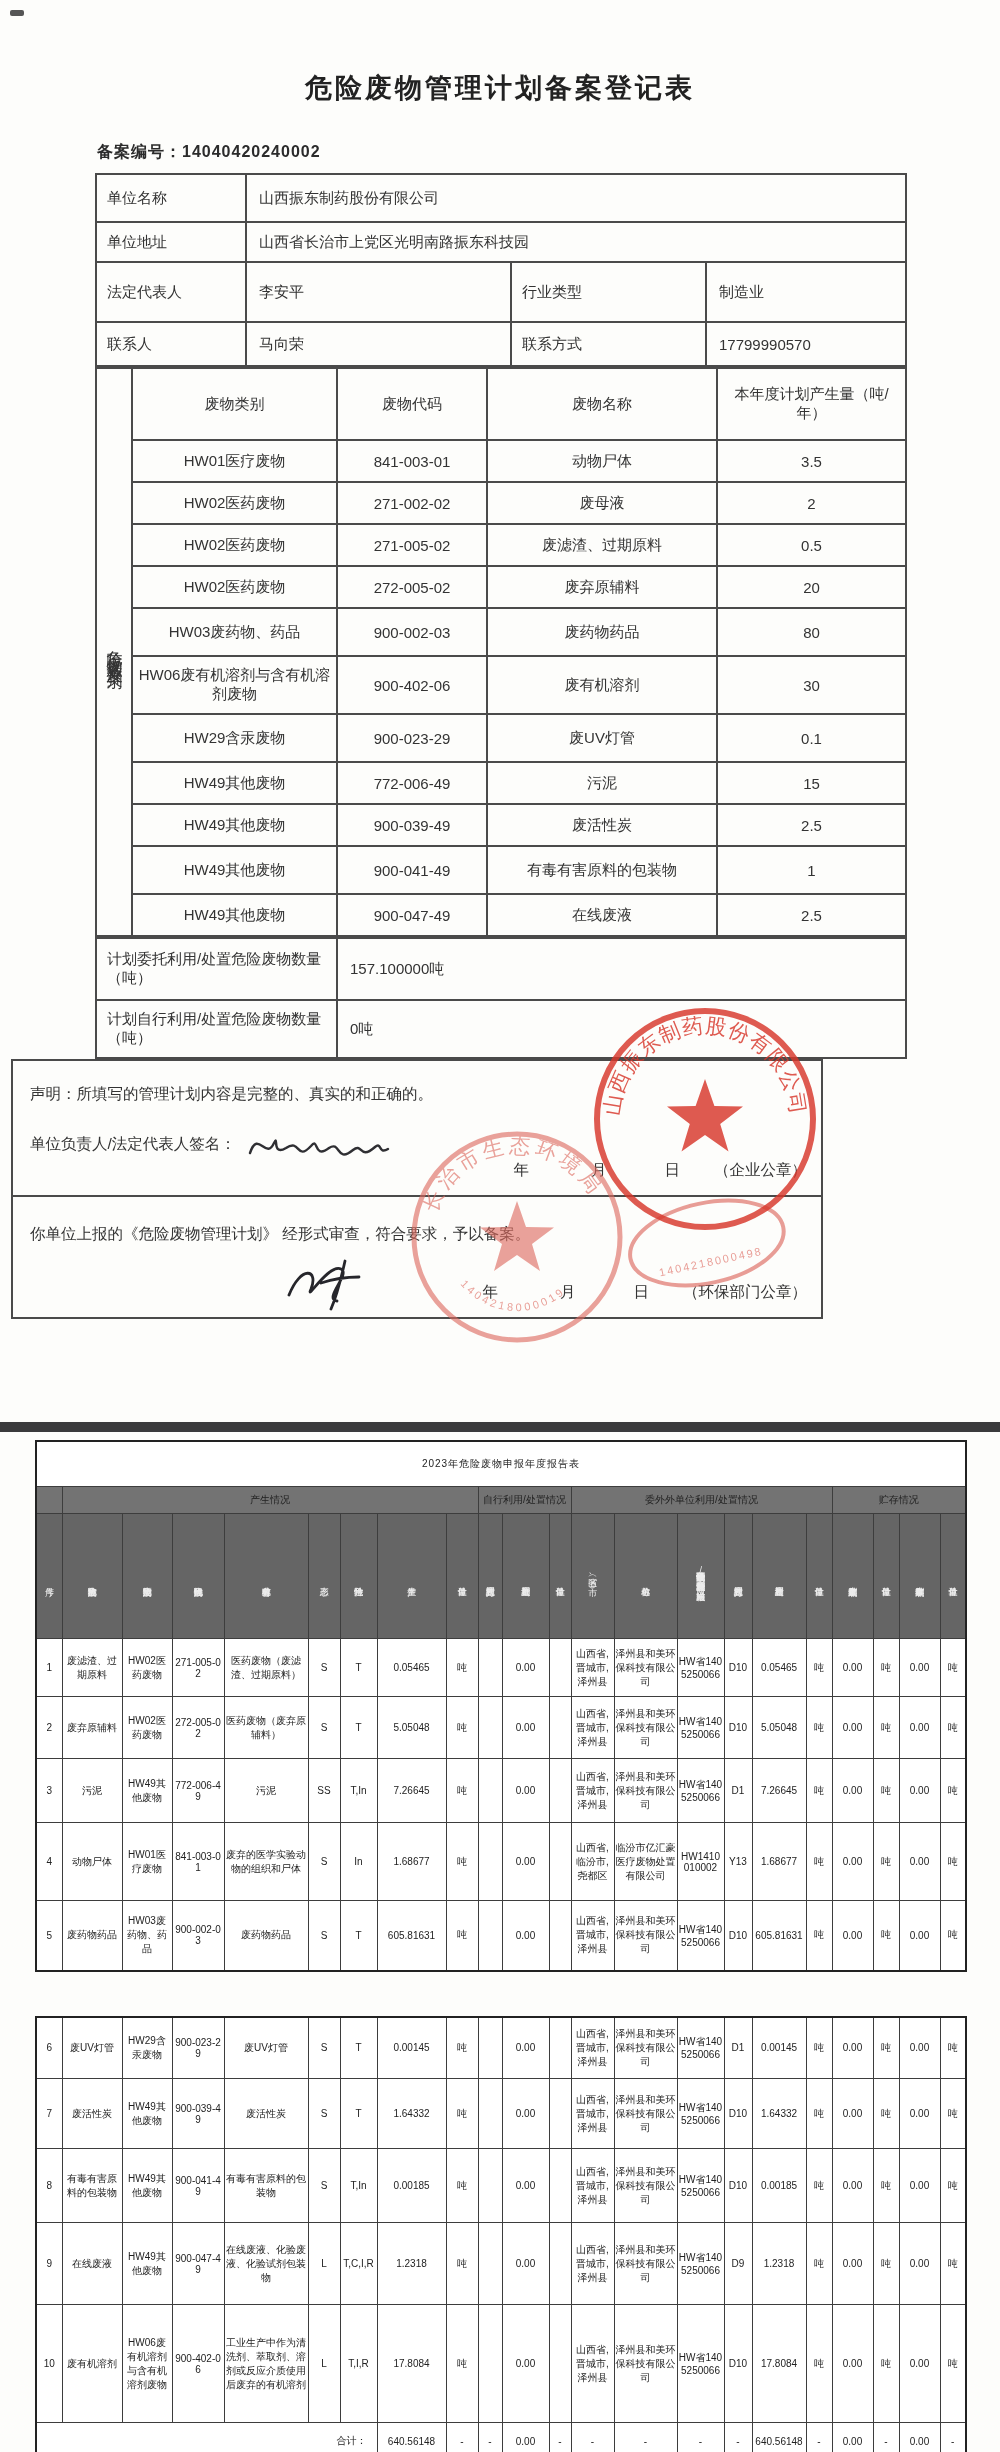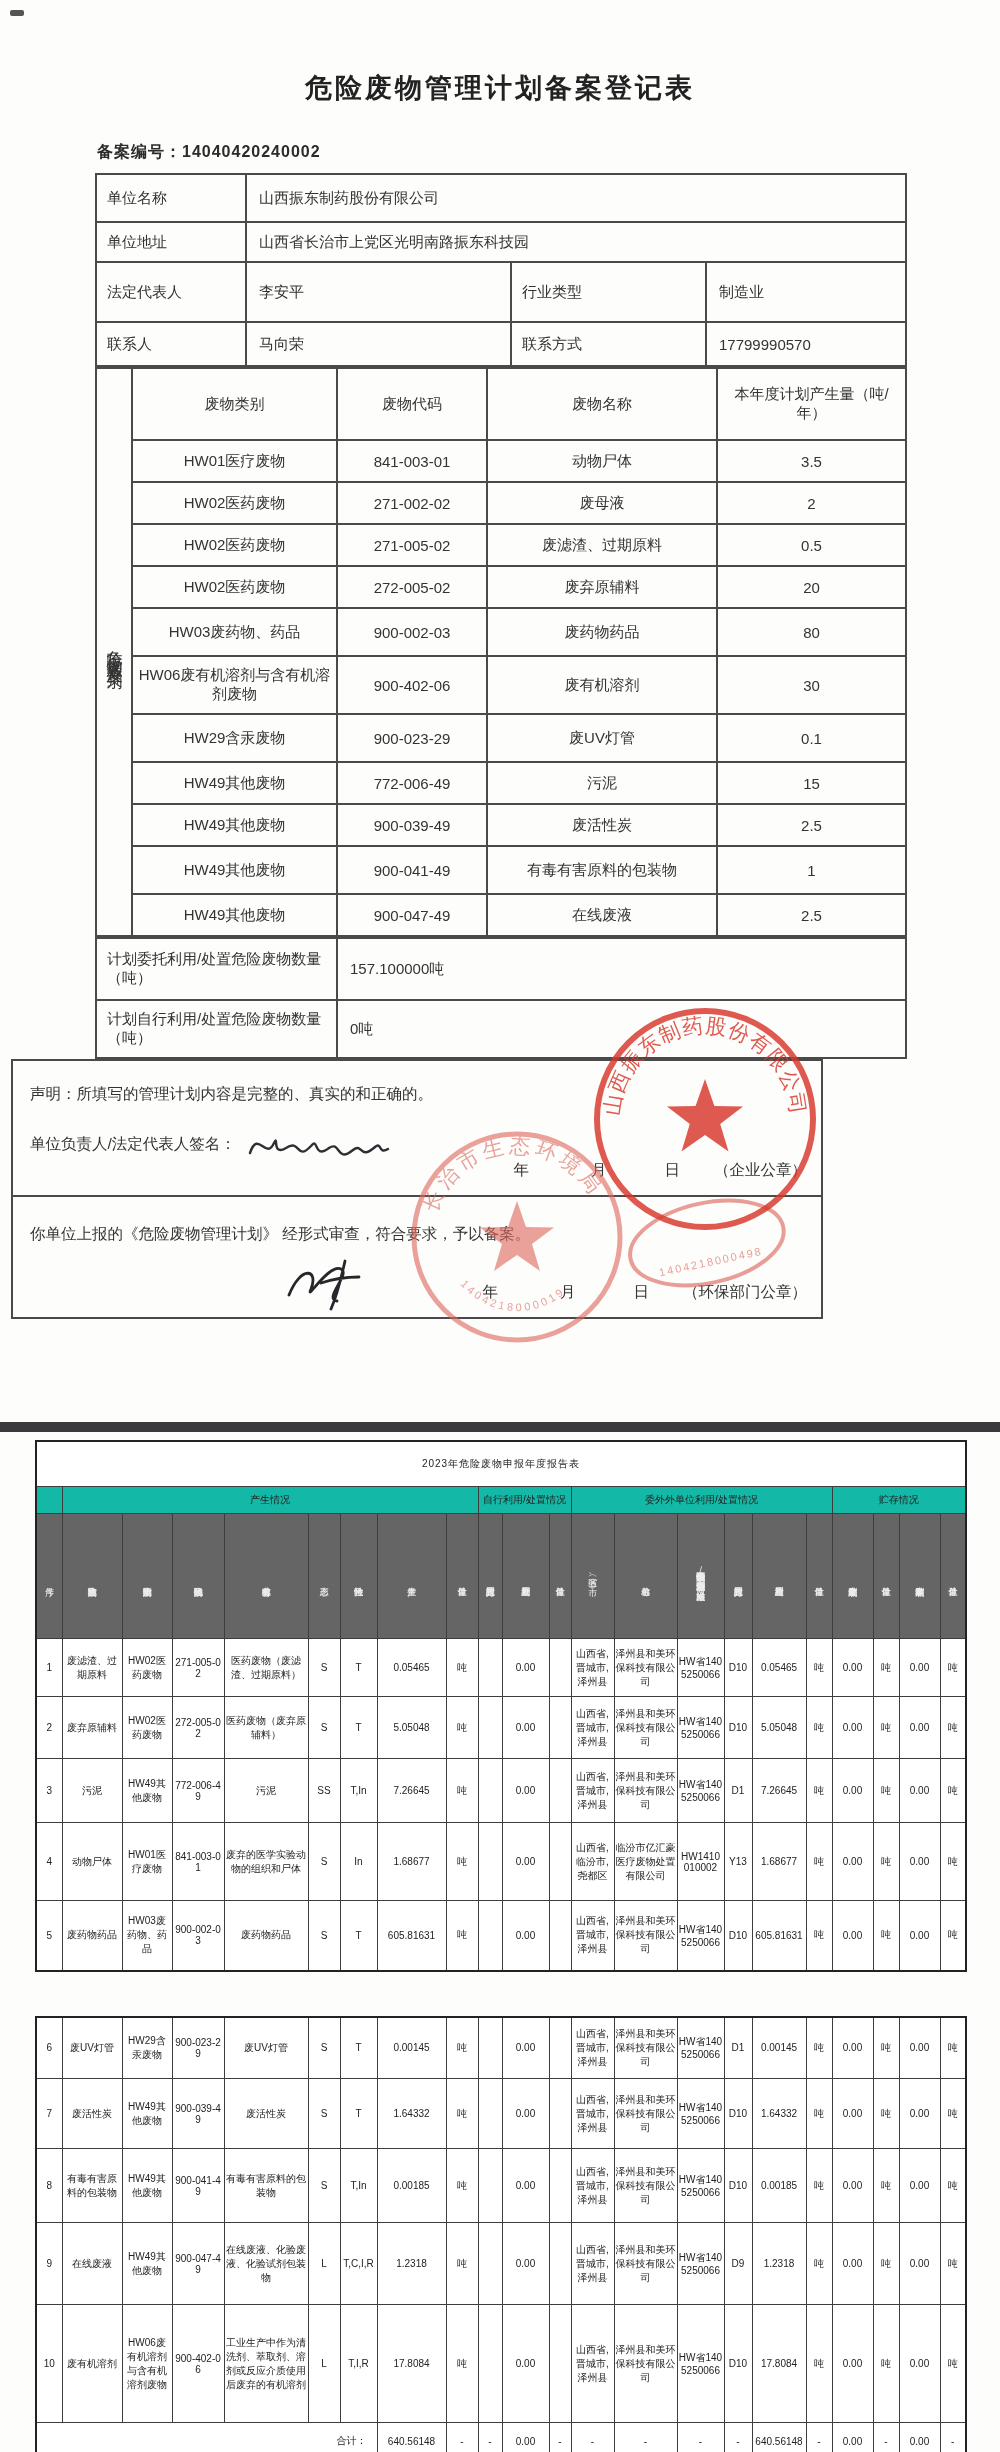--- a/index.html
+++ b/index.html
@@ -28,21 +28,21 @@
   .appr-text{padding:26px 0 0 16px;font-size:15.5px;}
   .sig{display:inline-block;}
   .sig2{position:absolute;left:258px;bottom:4px;}
   .stamp{position:absolute;pointer-events:none;}
   .divider{width:1000px;height:10px;background:#3a3a3c;}
   .p2{min-height:1020px;padding-top:8px;}
   table.rpt{border-collapse:collapse;margin-left:35px;table-layout:fixed;background:#fff;}
   table.rpt td,table.rpt th{border:1px solid #3d3d3d;font-size:10px;font-weight:normal;text-align:center;vertical-align:middle;padding:2px 1px;word-break:break-all;color:#222;overflow:hidden;}
   table.rpt{border:2px solid #222;}
   .rtitle td{height:40px;font-size:15px;font-weight:bold;background:#fff;letter-spacing:1px;}
-  .gcell{background:#14b8a6;color:#2e2e2e;height:22px;font-size:10.5px;white-space:nowrap;margin-left:38px;}
+  .gcell{background:#737373;color:#2e2e2e;height:22px;font-size:10.5px;white-space:nowrap;margin-left:38px;}
   .head-row th{background:#656565;height:120px;}
   .vh{writing-mode:vertical-rl;text-orientation:upright;font-size:9px;line-height:1.15;color:#ededed;letter-spacing:0;display:inline-block;max-height:116px;}
   .total-lbl{text-align:right !important;padding-right:10px !important;font-size:11px;}
   .rpt2-wrap{margin-top:44px;}
   .speck{position:absolute;background:#555;border-radius:2px;}
 </style>
 </head>
 <body>
 
 <div class="page p1">

